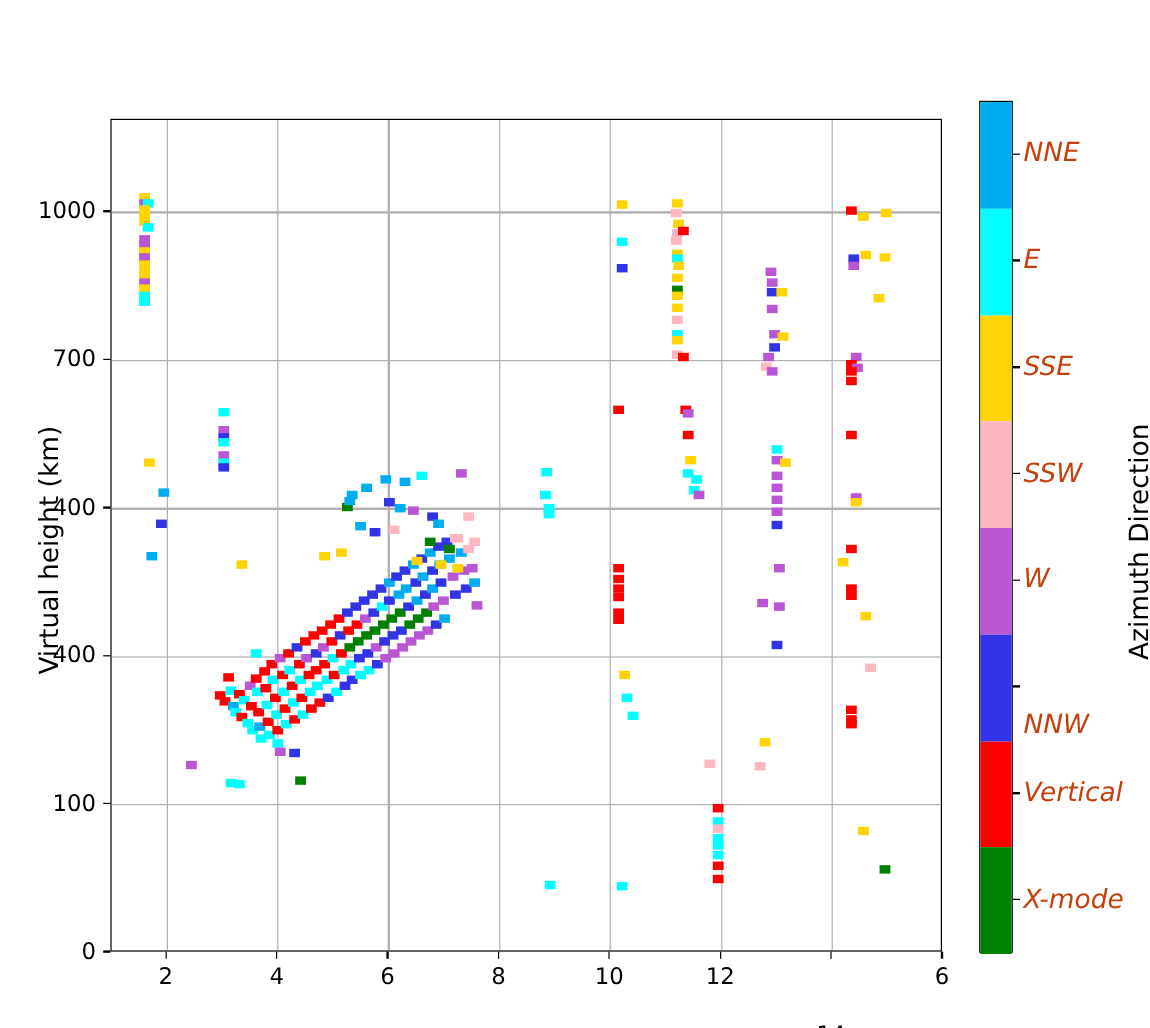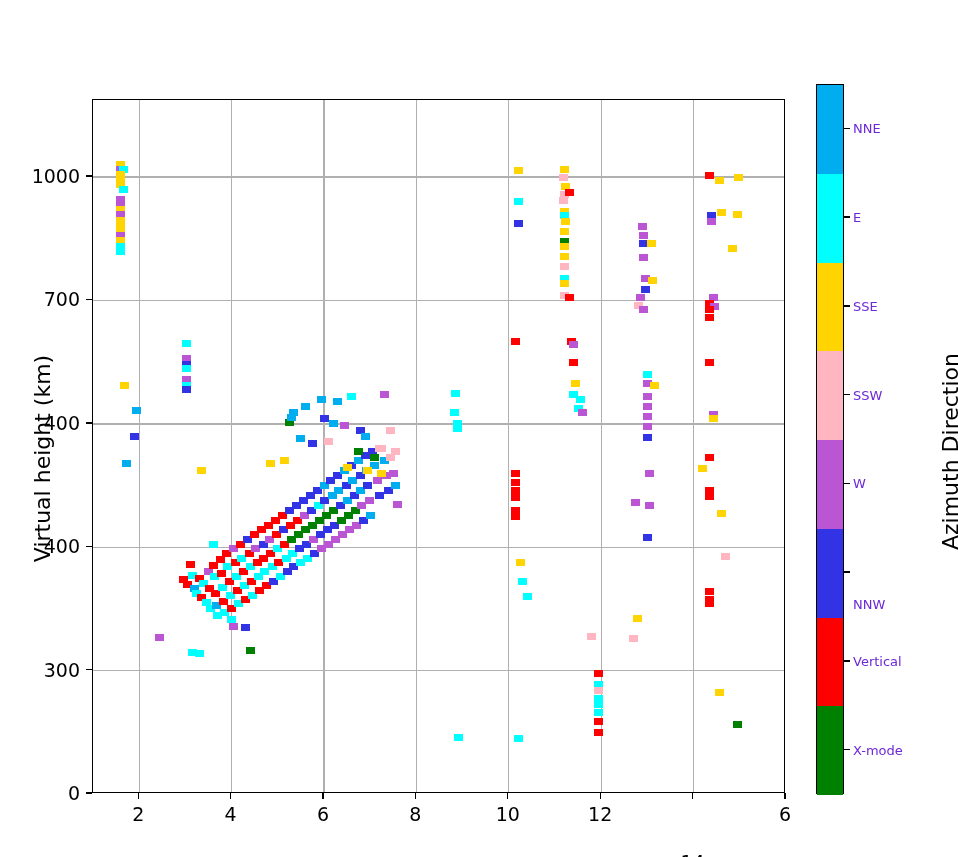--- a/index.html
+++ b/index.html
@@ -121,24 +121,25 @@
   .cb-tick {
     position: absolute;
     left: 844px;
     width: 6px;
     height: 1.4px;
     background: #000000;
   }
   .cb-label {
     position: absolute;
     left: 853px;
-    font-size: 13px;
-    color: #6d28d9;
+    font-size: 22px;
+    color: #c2410c;
     transform: translateY(-50%);
     white-space: nowrap;
+    font-style: italic;
   }
   #cb-title {
     position: absolute;
     left: 800px;
     top: 439px;
     width: 300px;
     text-align: center;
     font-size: 22px;
     color: #000000;
     transform: rotate(-90deg);
@@ -503,21 +504,21 @@
     <div class="xtick-label" style="left: 507.8px; top: 803px;">10</div>
     <div class="xtick-mark" style="left: 599.5px; top: 793px;"></div>
     <div class="xtick-label" style="left: 600.2px; top: 803px;">12</div>
     <div class="xtick-mark" style="left: 691.9px; top: 793px;"></div>
     <div class="xtick-label" style="left: 692.6px; top: 803px; margin-top: 48px;">14</div>
     <div class="xtick-mark" style="left: 784.3px; top: 793px;"></div>
     <div class="xtick-label" style="left: 785px; top: 803px;">6</div>
     <div class="ytick-mark" style="top: 792.3px; left: 86px;"></div>
     <div class="ytick-label" style="top: 793px; left: 2px; width: 78px;">0</div>
     <div class="ytick-mark" style="top: 668.922px; left: 86px;"></div>
-    <div class="ytick-label" style="top: 669.622px; left: 2px; width: 78px;">300</div>
+    <div class="ytick-label" style="top: 669.622px; left: 2px; width: 78px;">100</div>
     <div class="ytick-mark" style="top: 545.544px; left: 86px;"></div>
     <div class="ytick-label" style="top: 546.244px; left: 2px; width: 78px;">400</div>
     <div class="ytick-mark" style="top: 422.167px; left: 86px;"></div>
     <div class="ytick-label" style="top: 422.867px; left: 2px; width: 78px;">400</div>
     <div class="ytick-mark" style="top: 298.789px; left: 86px;"></div>
     <div class="ytick-label" style="top: 299.489px; left: 2px; width: 78px;">700</div>
     <div class="ytick-mark" style="top: 175.411px; left: 86px;"></div>
     <div class="ytick-label" style="top: 176.111px; left: 2px; width: 78px;">1000</div>
     <div class="cb-tick" style="top: 127.675px;"></div>
     <div class="cb-label" style="top: 128.375px;">NNE</div>

